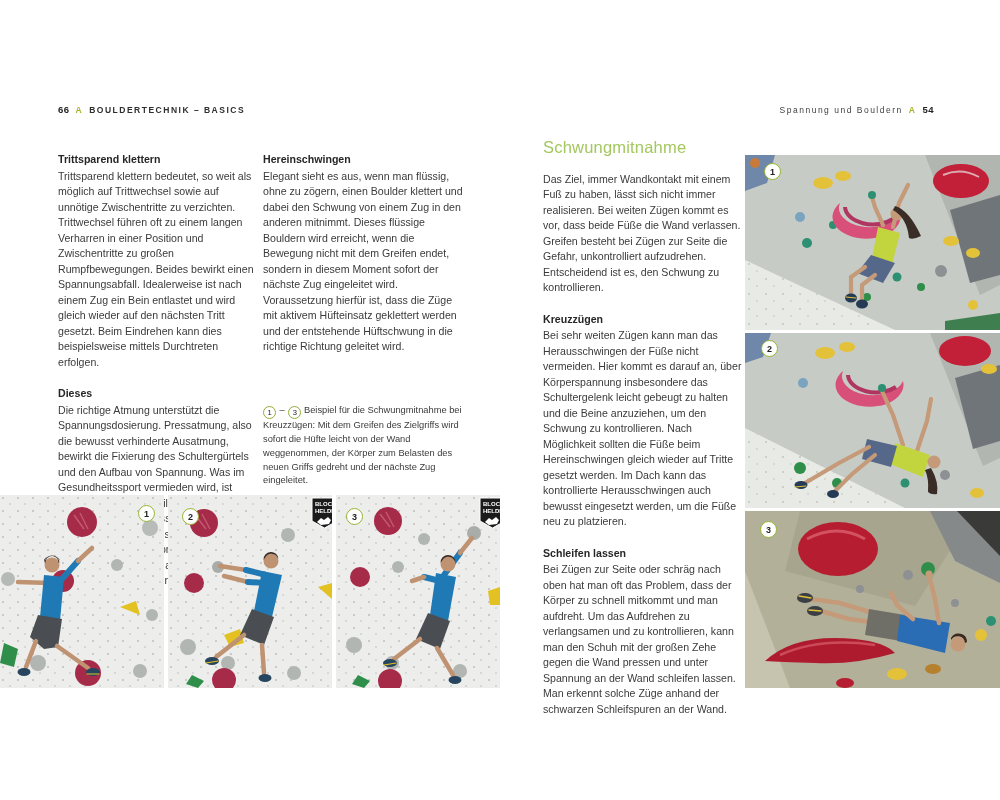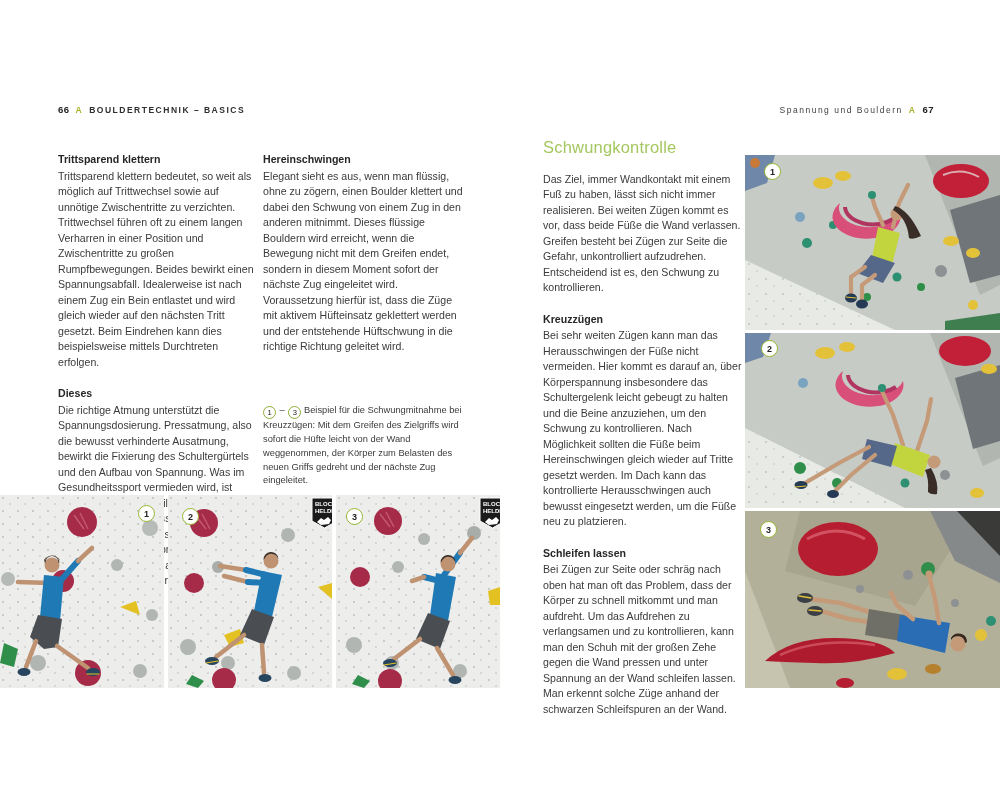--- a/index.html
+++ b/index.html
@@ -69,21 +69,21 @@
   </defs>
 </svg>
 
 <div class="spread">
 
   <div class="runhead runhead-left">
     <span class="pagenum">66</span><span class="marker">A</span><span class="runtitle-left">BOULDERTECHNIK – BASICS</span>
   </div>
 
   <div class="runhead runhead-right">
-    <span class="runtitle-right">Spannung und Bouldern</span><span class="marker">A</span><span class="pagenum">67</span>
+    <span class="runtitle-right">Spannung und Bouldern</span><span class="marker">A</span><span class="pagenum">54</span>
   </div>
 
   <div class="col col-l1">
     <div class="sec">
       <p class="sec-heading">Trittsparend klettern</p>
       <p class="sec-body">Trittsparend klettern bedeutet, so weit als möglich auf Trittwechsel sowie auf unnötige Zwischentritte zu verzichten. Trittwechsel führen oft zu einem langen Verharren in einer Position und Zwischentritte zu großen Rumpfbewegungen. Beides bewirkt einen Spannungsabfall. Idealerweise ist nach einem Zug ein Bein entlastet und wird gleich wieder auf den nächsten Tritt gesetzt. Beim Eindrehen kann dies beispielsweise mittels Durchtreten erfolgen.</p>
     </div>
     <div class="sec">
       <p class="sec-heading">Dieses</p>
       <p class="sec-body">Die richtige Atmung unterstützt die Spannungsdosierung. Pressatmung, also die bewusst verhinderte Ausatmung, bewirkt die Fixierung des Schultergürtels und den Aufbau von Spannung. Was im Gesundheitssport vermieden wird, ist beim Bouldern zum Teil unumgänglich. Wichtig ist es, die Pressatmung bei den schweren Zügen einzusetzen und bei den leichteren Zügen entsprechend normal zu atmen, die Muskulatur ausreichend mit Sauerstoff zu versorgen.</p>
@@ -98,21 +98,21 @@
   </div>
 
   <div class="caption caption-left">
     <span class="cnum">1</span>
     <span class="cap-sep">–</span>
     <span class="cnum">3</span>
     <span>Beispiel für die Schwungmitnahme bei Kreuzzügen: Mit dem Greifen des Zielgriffs wird sofort die Hüfte leicht von der Wand weggenommen, der Körper zum Belasten des neuen Griffs gedreht und der nächste Zug eingeleitet.</span>
   </div>
 
   <div class="col col-r1">
-    <h2 class="green-heading">Schwungkontrolle</h2>
+    <h2 class="green-heading">Schwungmitnahme</h2>
     <div class="sec">
       <p class="sec-body">Das Ziel, immer Wandkontakt mit einem Fuß zu haben, lässt sich nicht immer realisieren. Bei weiten Zügen kommt es vor, dass beide Füße die Wand verlassen. Greifen besteht bei Zügen zur Seite die Gefahr, unkontrolliert aufzudrehen. Entscheidend ist es, den Schwung zu kontrollieren.</p>
     </div>
     <div class="sec">
       <p class="sec-heading">Kreuzzügen</p>
       <p class="sec-body">Bei sehr weiten Zügen kann man das Herausschwingen der Füße nicht vermeiden. Hier kommt es darauf an, über Körperspannung insbesondere das Schultergelenk leicht gebeugt zu halten und die Beine anzuziehen, um den Schwung zu kontrollieren. Nach Möglichkeit sollten die Füße beim Hereinschwingen gleich wieder auf Tritte gesetzt werden. Im Dach kann das kontrollierte Herausschwingen auch bewusst eingesetzt werden, um die Füße neu zu platzieren.</p>
     </div>
     <div class="sec">
       <p class="sec-heading">Schleifen lassen</p>
       <p class="sec-body">Bei Zügen zur Seite oder schräg nach oben hat man oft das Problem, dass der Körper zu schnell mitkommt und man aufdreht. Um das Aufdrehen zu verlangsamen und zu kontrollieren, kann man den Schuh mit der großen Zehe gegen die Wand pressen und unter Spannung an der Wand schleifen lassen. Man erkennt solche Züge anhand der schwarzen Schleifspuren an der Wand.</p>

